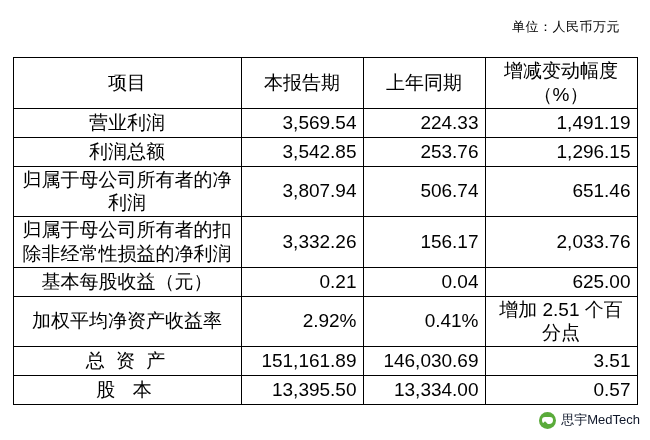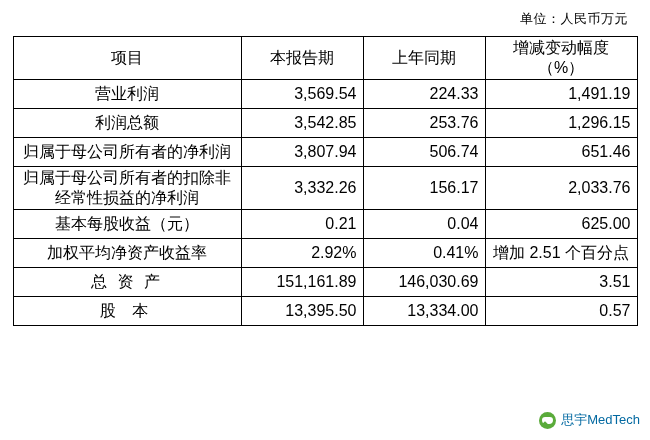--- a/index.html
+++ b/index.html
@@ -13,34 +13,34 @@
     font-family: "Liberation Sans", sans-serif;
     color: #000000;
     overflow: hidden;
     position: relative;
   }
   .page {
     position: relative;
     width: 650px;
     height: 440px;
     box-sizing: border-box;
-    padding: 4px;
+    padding: 12px;
   }
   .unit-line {
     text-align: right;
     font-size: 13px;
     padding: 6px 18px 6px 0;
     letter-spacing: 0.5px;
   }
   table.fin {
     border-collapse: collapse;
     width: 519px;
-    margin: 2px auto;
+    margin: 15px auto;
     table-layout: fixed;
-    font-size: 16px;
+    font-size: 19px;
   }
   table.fin td {
     border: 1px solid #000000;
     height: 26px;
     padding: 1px 6px;
     vertical-align: middle;
     line-height: 1.25;
   }
   .c-item { width: 228px; text-align: center; }
   .c-num  { width: 122px; text-align: right; }
@@ -89,21 +89,21 @@
     position: absolute;
     left: 4px;
     top: 10px;
     width: 4px;
     height: 4px;
     background: #5aab3a;
     transform: rotate(45deg);
   }
   .wm-text {
     font-size: 13px;
-    color: #0369a1;
+    color: #0f172a;
     white-space: nowrap;
   }
 </style>
 </head>
 <body>
 
 <div class="page">
 
   <div class="unit-line">单位：人民币万元</div>
 

